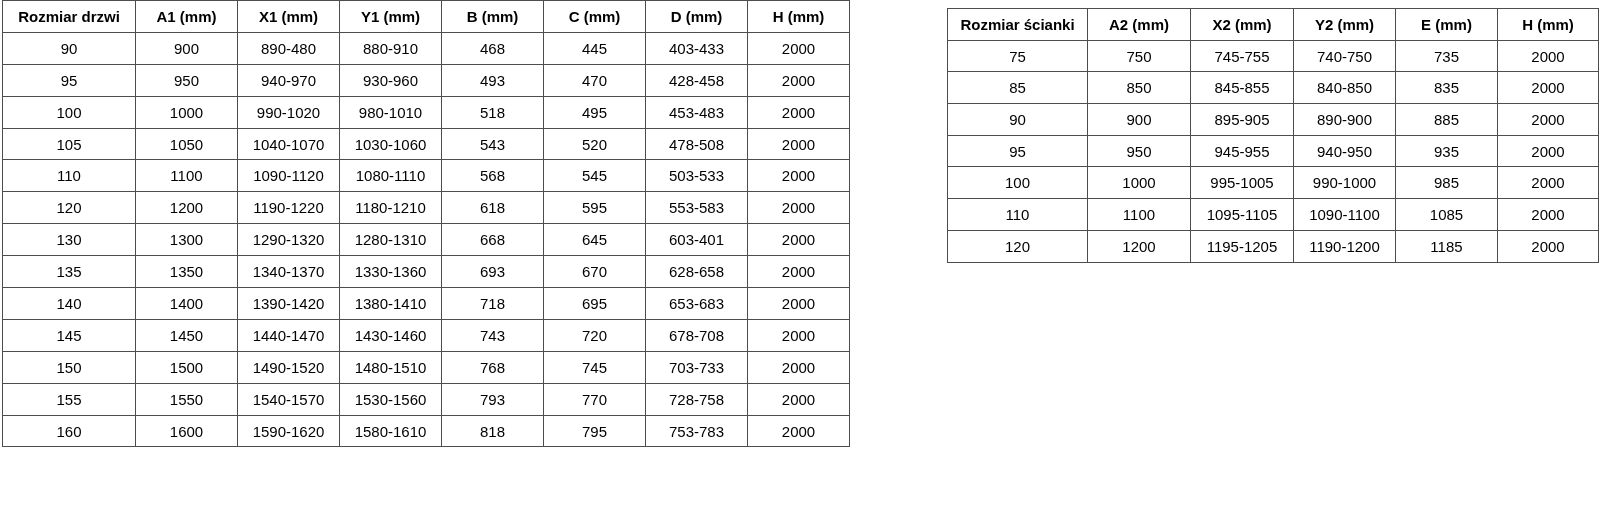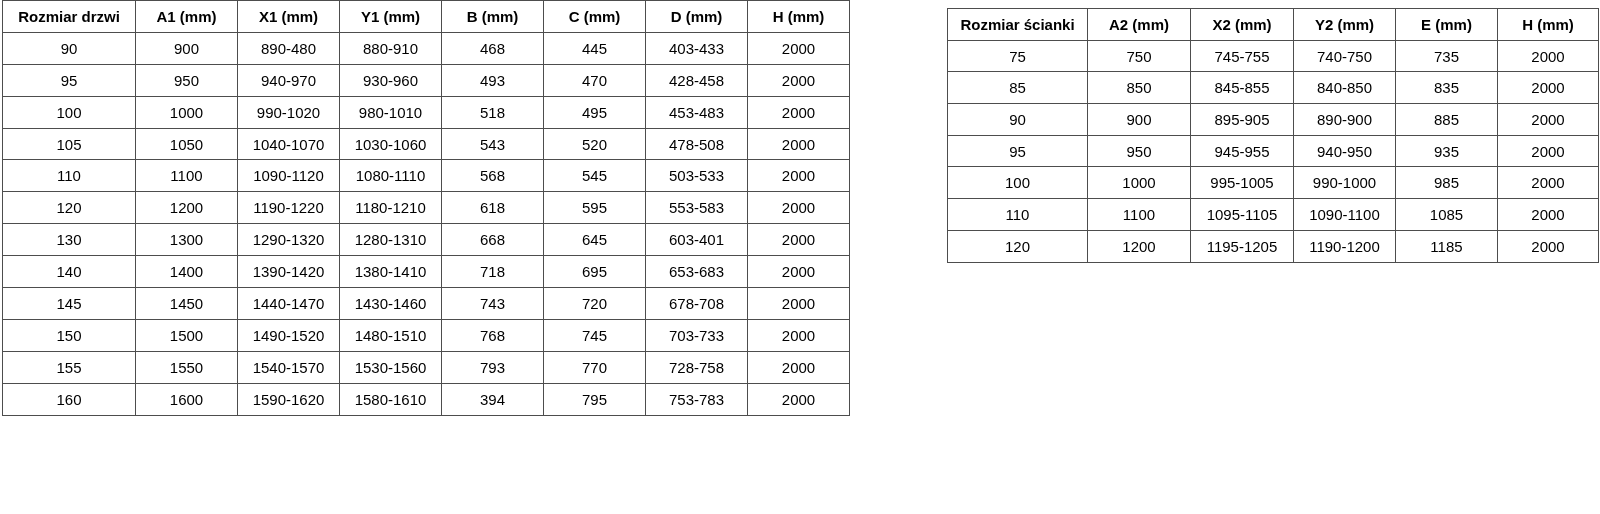--- a/index.html
+++ b/index.html
@@ -134,20 +134,30 @@
           <td>130</td>
           <td>1300</td>
           <td>1290-1320</td>
           <td>1280-1310</td>
           <td>668</td>
           <td>645</td>
           <td>603-401</td>
           <td>2000</td>
         </tr>
         <tr>
+          <td>135</td>
+          <td>1350</td>
+          <td>1340-1370</td>
+          <td>1330-1360</td>
+          <td>693</td>
+          <td>670</td>
+          <td>628-658</td>
+          <td>2000</td>
+        </tr>
+        <tr>
           <td>140</td>
           <td>1400</td>
           <td>1390-1420</td>
           <td>1380-1410</td>
           <td>718</td>
           <td>695</td>
           <td>653-683</td>
           <td>2000</td>
         </tr>
         <tr>
@@ -178,21 +188,21 @@
           <td>793</td>
           <td>770</td>
           <td>728-758</td>
           <td>2000</td>
         </tr>
         <tr>
           <td>160</td>
           <td>1600</td>
           <td>1590-1620</td>
           <td>1580-1610</td>
-          <td>394</td>
+          <td>818</td>
           <td>795</td>
           <td>753-783</td>
           <td>2000</td>
         </tr>
       </tbody>
   </table>
 
   <table class="dim-table" id="wall-table">
     <colgroup>
       <col style="width:140px">

